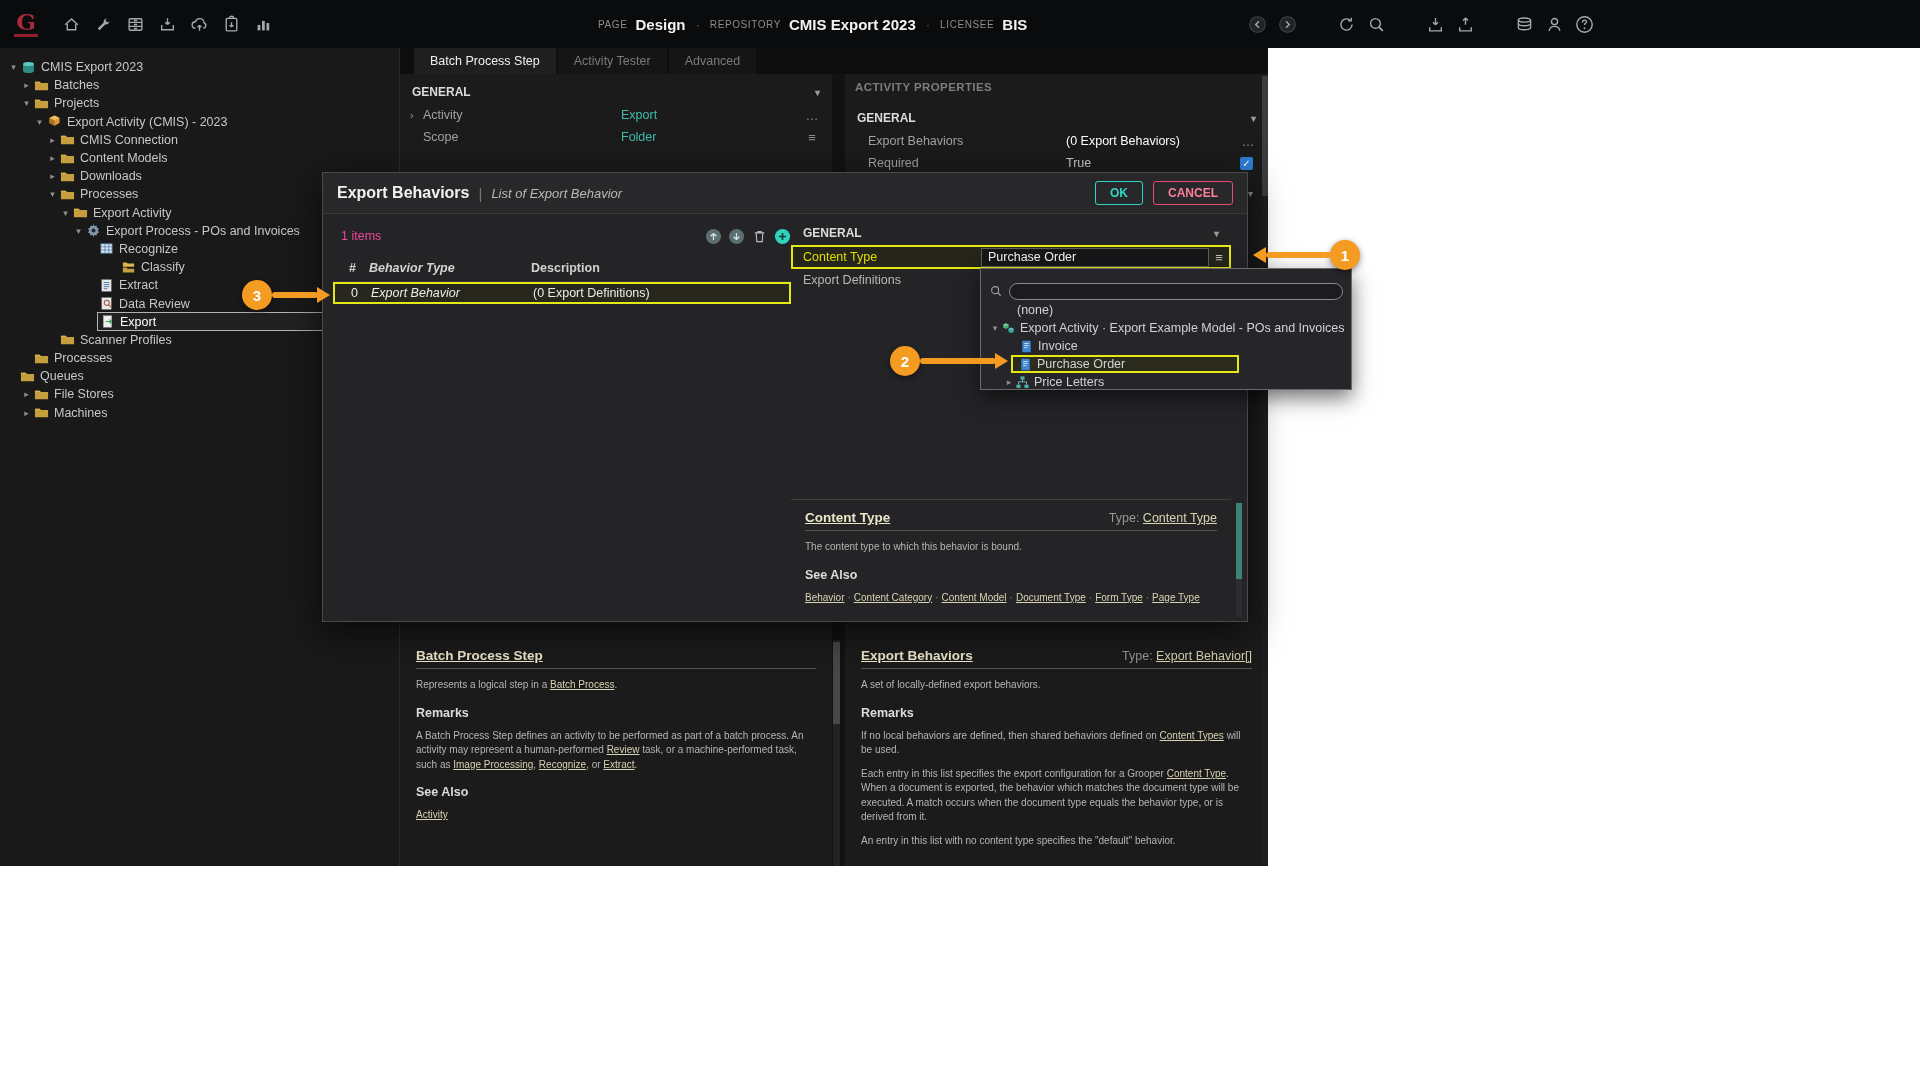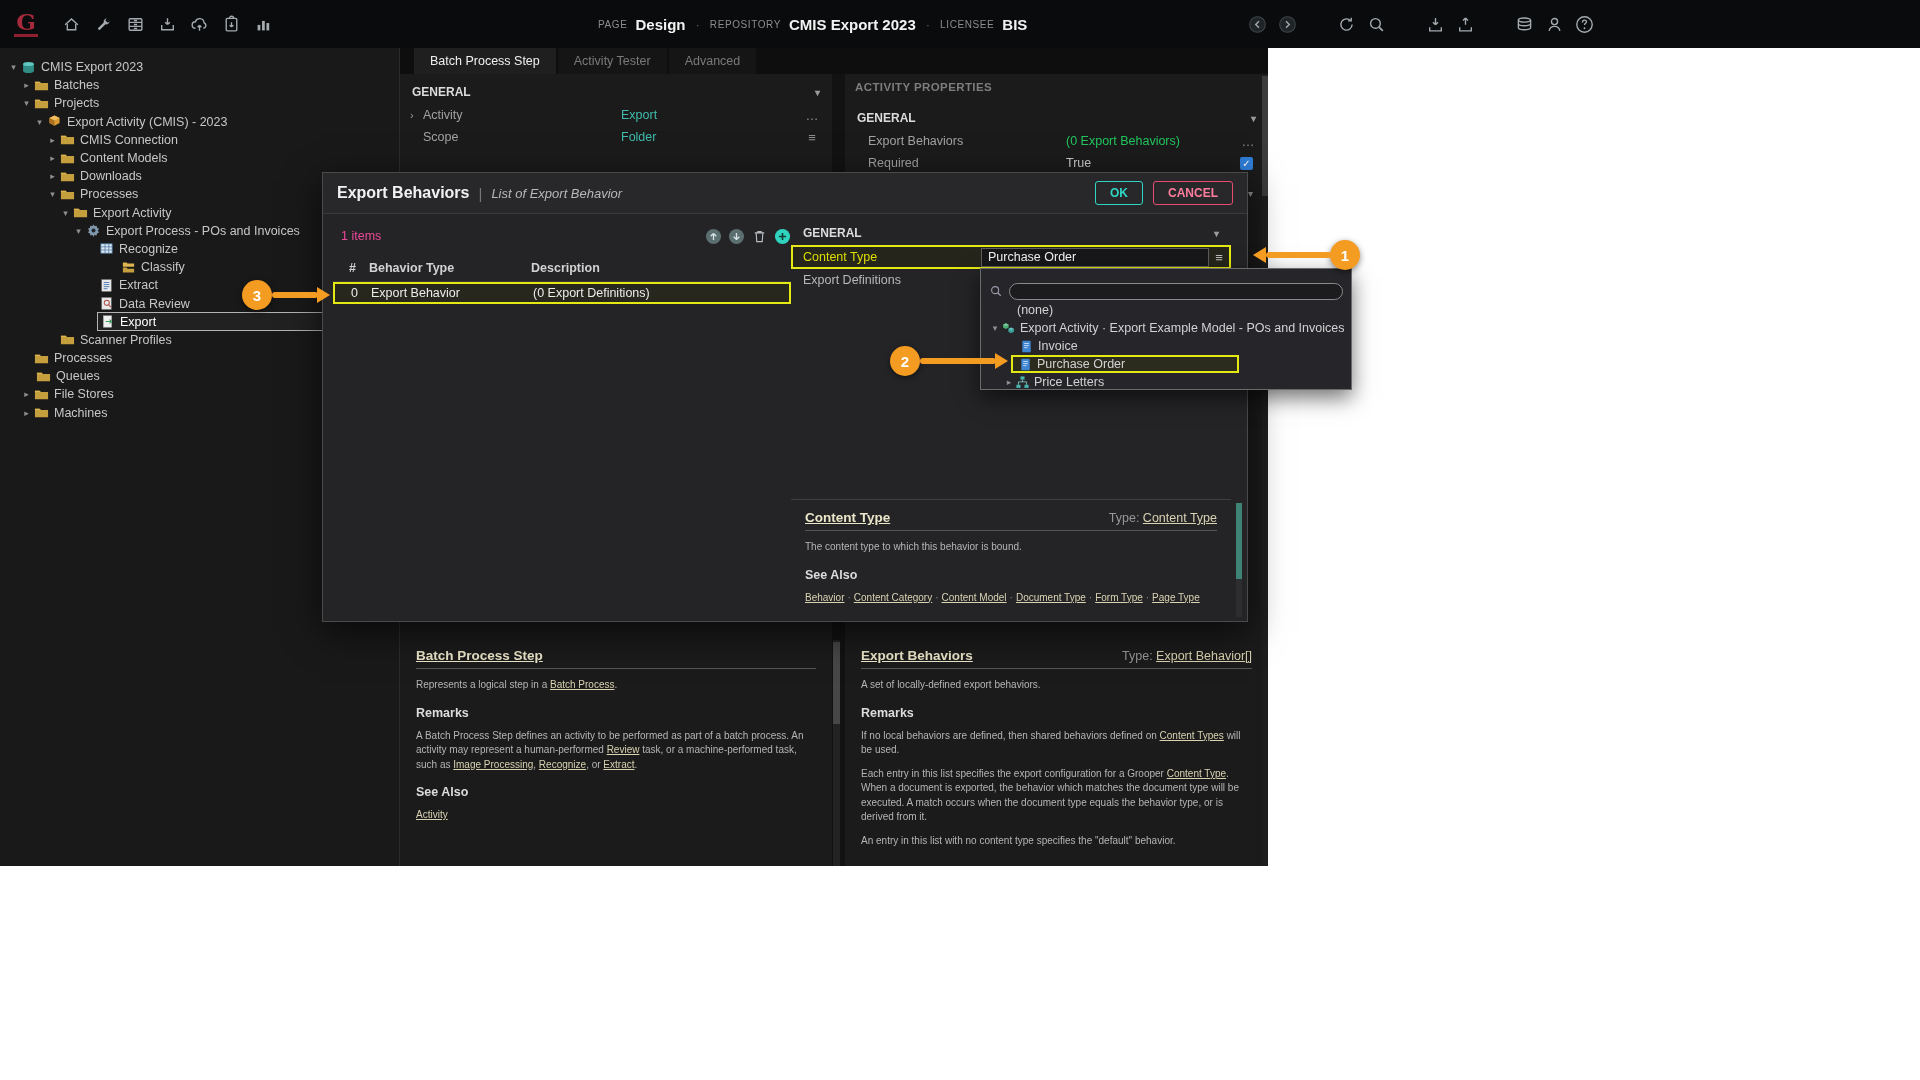--- a/index.html
+++ b/index.html
@@ -41,21 +41,21 @@
   .hdr-icons{margin-left:auto;display:flex;gap:8px;}
   .hdr-icon{width:16px;height:16px;cursor:pointer;}
   .hdr-icon svg{width:100%;height:100%;}
   .section-header{height:24px;display:flex;align-items:center;justify-content:space-between;padding:0 12px;color:#dcdcdc;font-size:12px;font-weight:bold;margin-top:6px;}
   .chev{color:#9a9a9a;font-size:10px;cursor:pointer;}
   .prop-row{height:22px;display:flex;align-items:center;font-size:12.5px;padding:0 10px;cursor:pointer;}
   .prop-exp{width:13px;color:#9a9a9a;font-size:11px;flex:none;}
   .prop-label{width:198px;color:#a2a2a2;flex:none;}
   .prop-value{flex:1;overflow:hidden;white-space:nowrap;}
   .prop-value.teal{color:#3fbcad;}
-  .prop-value.muted{color:#22c55e;}
+  .prop-value.muted{color:#ffffff;}
   .prop-value.light{color:#c9c9c9;}
   .prop-end{width:20px;text-align:center;color:#8d8d8d;font-size:13px;}
   .checkbox{width:13px;height:13px;background:#2f7ed8;border-radius:2px;color:#fff;font-size:10px;line-height:13px;text-align:center;margin-right:5px;cursor:pointer;}
   .stray-chev{position:absolute;left:848px;top:140px;color:#8d8d8d;font-size:10px;}
   
   .docpane{position:absolute;top:592px;height:226px;background:#1b1b1b;box-sizing:border-box;padding:8px 16px 0;overflow:hidden;}
   .docpane.dleft{left:0;width:432px;}
   .docpane.dright{left:445px;width:423px;}
   .doc-head-row{display:flex;justify-content:space-between;align-items:baseline;border-bottom:1px solid #555;padding-bottom:5px;}
   .doc-heading{font-size:13.5px;font-weight:bold;color:#ece6c9;text-decoration:underline;}
@@ -77,21 +77,21 @@
   .btn-ok{border:1px solid #2fd6c3;color:#2fd6c3;margin-left:auto;}
   .btn-cancel{border:1px solid #e84a6f;color:#ff7d9c;margin-left:10px;}
   .modal-list{position:absolute;left:10px;top:48px;width:458px;bottom:10px;}
   .list-toolbar{display:flex;align-items:center;height:30px;}
   .items-count{color:#ec4899;font-size:12.5px;margin-left:8px;}
   .list-btns{margin-left:auto;display:flex;gap:6px;align-items:center;}
   .list-btn{width:17px;height:17px;cursor:pointer;}
   .list-btn svg{width:100%;height:100%;}
   .tbl-header{display:flex;height:26px;align-items:center;font-size:12.5px;font-weight:bold;color:#d2d2d2;padding-left:16px;margin-top:4px;border-bottom:1px solid #353538;}
   .tc1{width:20px;flex:none;}
-  .tc2{width:162px;flex:none;}
+  .tc2{width:162px;flex:none;font-style:italic;}
   .tc3{flex:1;}
   .tbl-row{display:flex;height:22px;align-items:center;font-size:12.5px;color:#ececec;padding-left:16px;box-sizing:border-box;cursor:pointer;}
   .tbl-row.selected{border:2px solid #e5e913;background:#27271d;}
   .modal-props{position:absolute;left:468px;right:16px;top:48px;}
   .mp-section{height:24px;display:flex;align-items:center;justify-content:space-between;padding:0 12px;color:#dcdcdc;font-size:12px;font-weight:bold;}
   .ct-row{display:flex;align-items:center;height:24px;border:2px solid #e5e913;background:#25251b;box-sizing:border-box;cursor:pointer;}
   .ct-label{width:178px;flex:none;padding-left:10px;color:#dede00;font-size:12.5px;}
   .ct-value{flex:1;height:17px;background:#17171a;border:1px solid #5d5d5d;color:#f0f0f0;font-size:12.5px;display:flex;align-items:center;padding:0 6px;}
   .ct-menu{width:20px;text-align:center;color:#bdbdbd;font-size:13px;cursor:pointer;}
   .ed-row{height:22px;display:flex;align-items:center;padding-left:12px;color:#b8b8b8;font-size:12.5px;cursor:pointer;}
@@ -380,21 +380,21 @@
       <div class="tree-row" style="padding-left:21px">
    <span class="tree-arrow"></span>
    <span class="tree-core">
           <span class="tree-icon"><svg viewBox="0 0 16 16">
               <path d="M1 3.9h5l1.3 1.5H15V13H1z" fill="#c59e3e"></path>
               <path d="M1 3.9h5l1.3 1.5H1z" fill="#dcb551"></path>
             </svg></span>
           <span class="tree-label">Processes</span>
         </span>
  </div>
-      <div class="tree-row" style="padding-left:23px">
+      <div class="tree-row" style="padding-left:7px">
    <span class="tree-arrow"></span>
    <span class="tree-core">
           <span class="tree-icon"><svg viewBox="0 0 16 16">
               <path d="M1 3.9h5l1.3 1.5H15V13H1z" fill="#c59e3e"></path>
               <path d="M1 3.9h5l1.3 1.5H1z" fill="#dcb551"></path>
             </svg></span>
           <span class="tree-label">Queues</span>
         </span>
  </div>
       <div class="tree-row" style="padding-left:21px">

